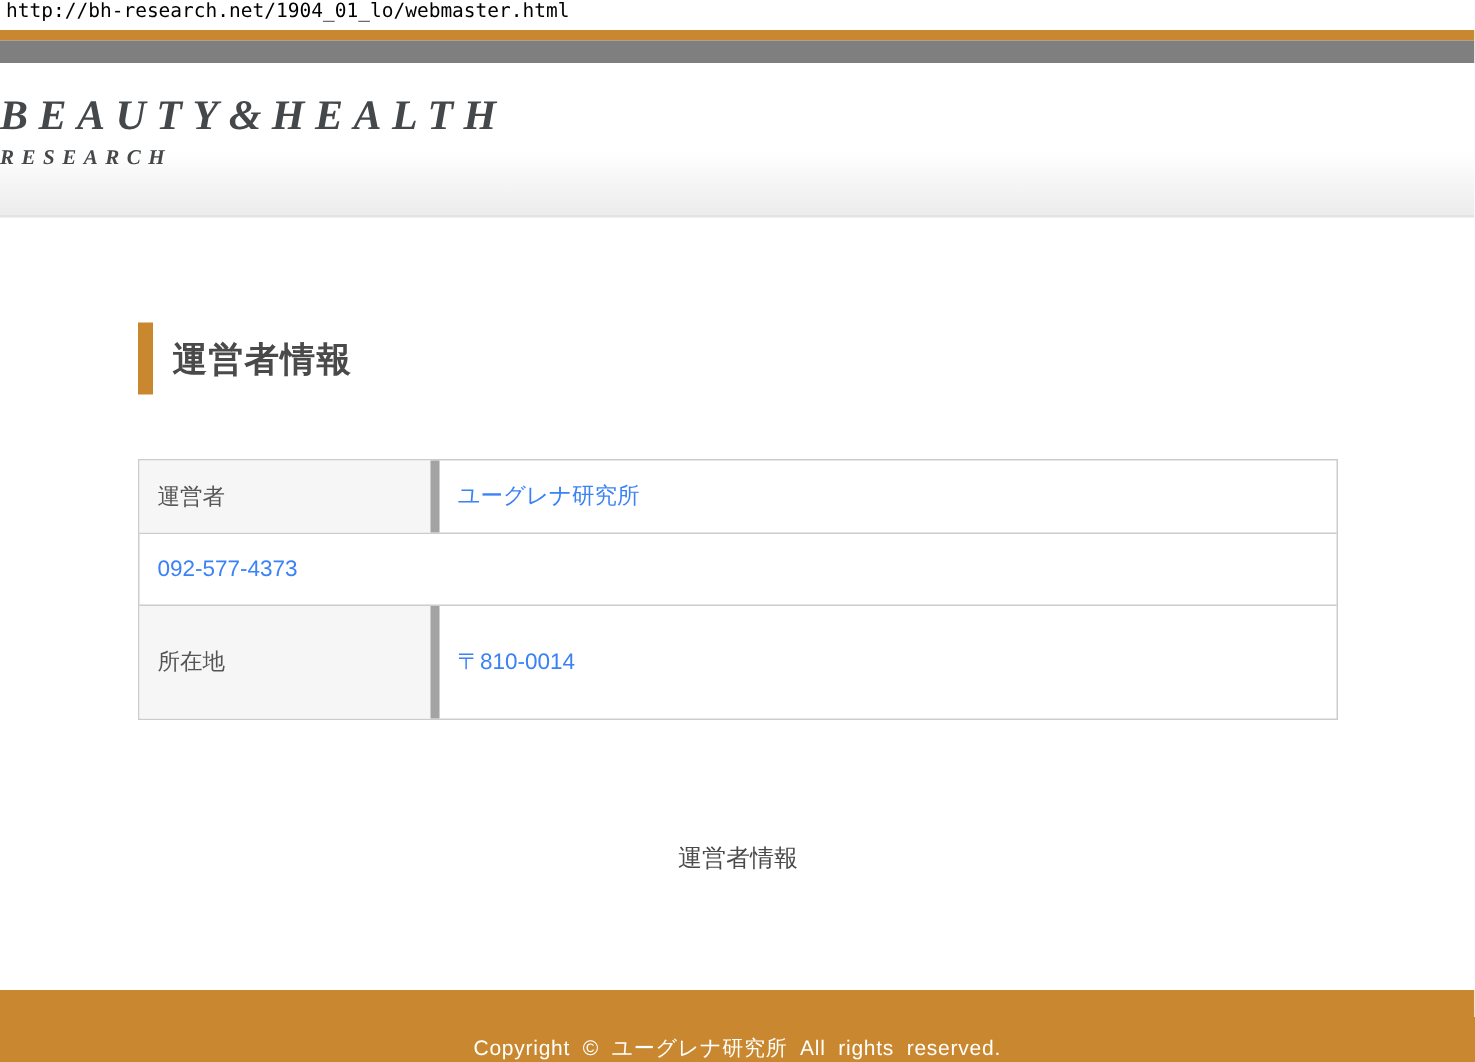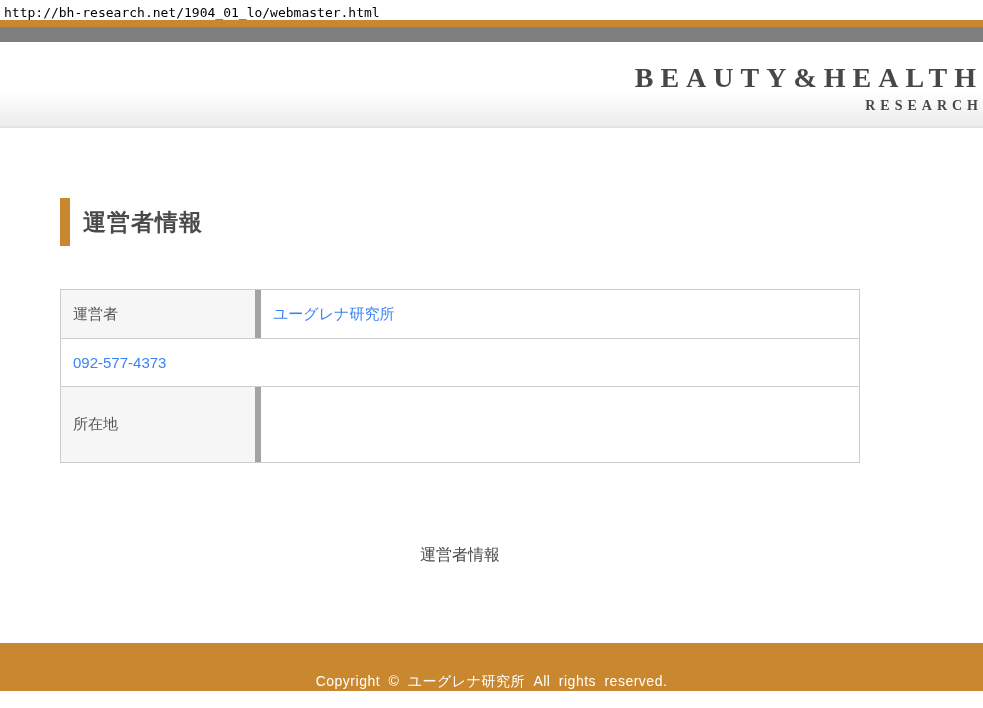--- a/index.html
+++ b/index.html
@@ -11,39 +11,40 @@
   body{
     font-family:"Liberation Sans","DejaVu Sans",sans-serif;
     background:#ffffff;
     color:#444;
     overflow:hidden;
   }
   
   .url-bar{
     height:20px;
     display:flex;
-    align-items:flex-end;
+    align-items:flex-start;
     padding-left:4px;
     background:#ffffff;
   }
   .url-text{
     font-family:"DejaVu Sans Mono","Liberation Mono",monospace;
     font-size:13px;
     color:#000;
     white-space:nowrap;
   }
   
   .top-strip{height:7px;background:var(--accent);}
   .gray-bar{height:15px;background:var(--gray-bar);}
   
   .site-header{
-    height:86px;
+    height:103px;
     background:linear-gradient(180deg,#ffffff 0%,#ffffff 58%,#ececec 100%);
     border-bottom:2px solid #e3e3e3;
-    text-align:right;
+    text-align:left;
+    font-style:italic;
   }
   .logo{display:inline-block;padding-top:20px;cursor:pointer;}
   .logo-title{
     font-family:"Liberation Serif","DejaVu Serif",serif;
     font-size:28px;
     font-weight:700;
     letter-spacing:7px;
     color:#45484b;
     line-height:32px;
     white-space:nowrap;
@@ -57,21 +58,21 @@
     line-height:16px;
     margin-top:4px;
   }
   
   .main-content{
     height:515px;
     padding-top:70px;
   }
   .content-inner{
     width:800px;
-    margin-left:60px;
+    margin-left:92px;
   }
   .section-heading{
     display:flex;
     align-items:center;
     height:48px;
   }
   .heading-accent{
     width:10px;
     height:48px;
     background:var(--accent);
@@ -173,20 +174,21 @@
         </div>
       </div>
       <div class="t-row h48">
         <div class="t-value">
           <span>092-577-4373</span>
         </div>
       </div>
       <div class="t-row h76">
         <div class="t-label">所在地</div>
         <div class="t-value">
+          <span>〒810-0014</span>
         </div>
       </div>
     </div>
 
     <div class="footer-link-wrap">
       <a class="footer-link">運営者情報</a>
     </div>
   </div>
 </main>
 

